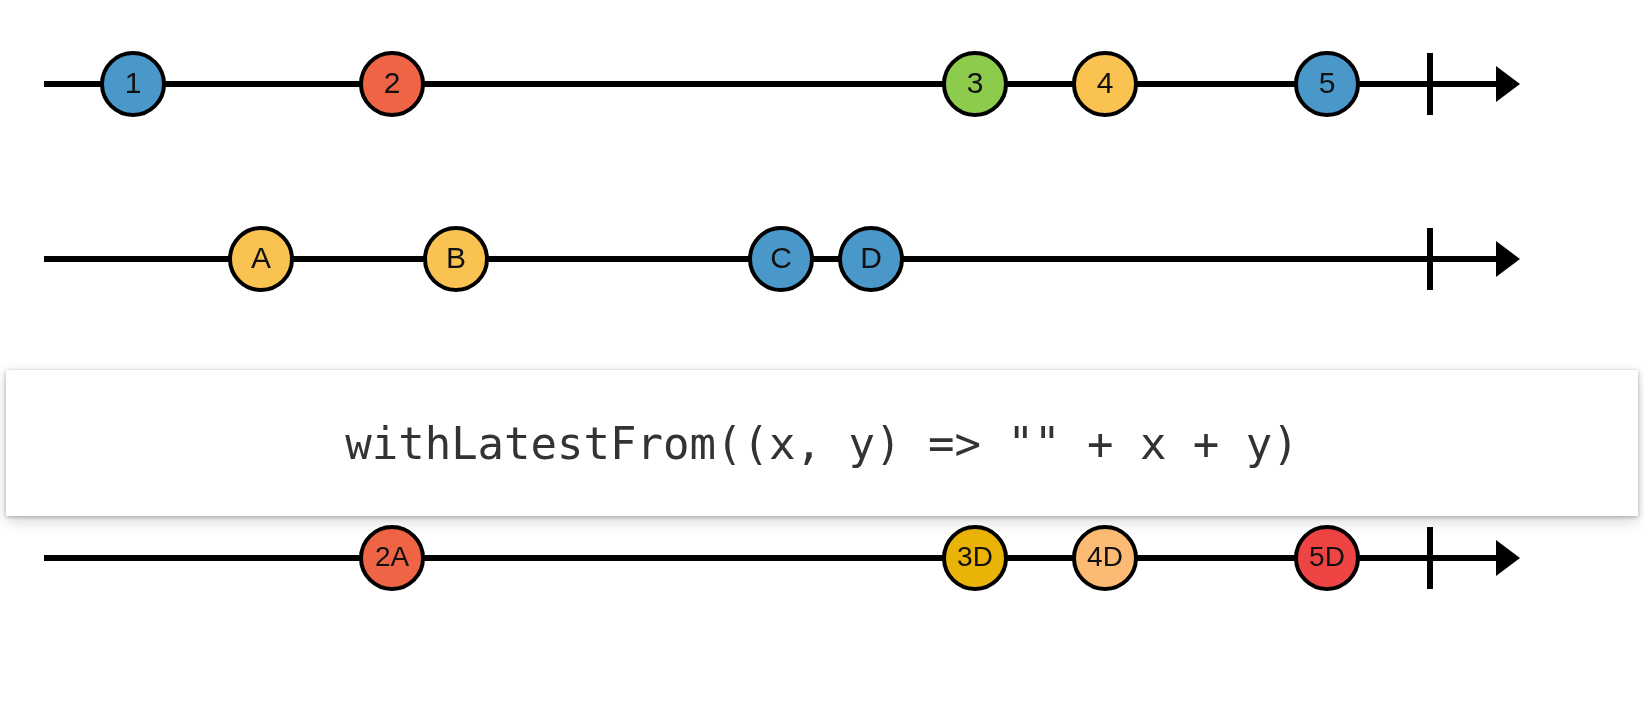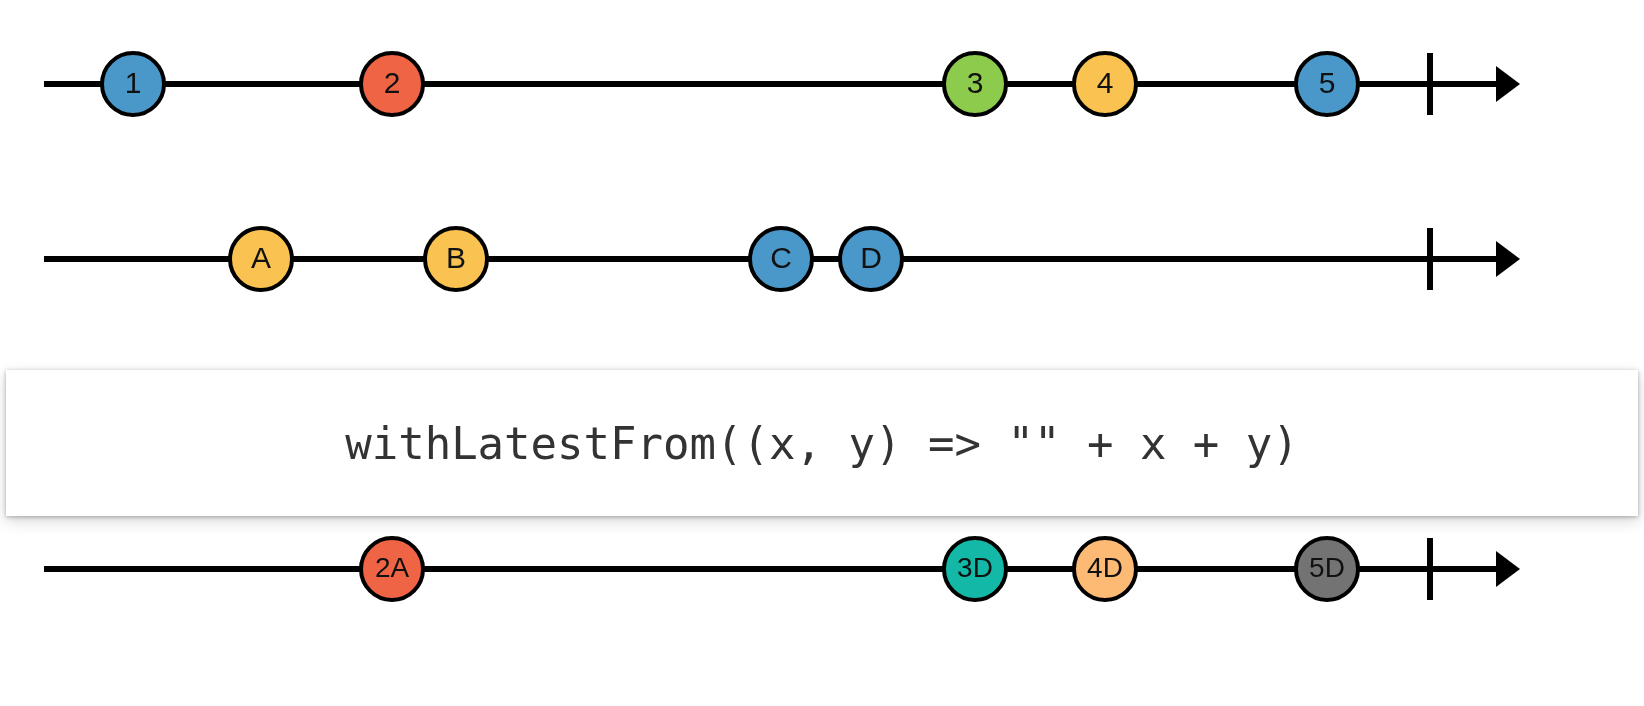--- a/index.html
+++ b/index.html
@@ -109,35 +109,35 @@
       <div class="marble" style="width: 66px; height: 66px; left: 423px; top: 17px; background: rgb(249, 194, 81); font-size: 30px;">
         <span class="mlabel">B</span>
       </div>
       <div class="marble" style="width: 66px; height: 66px; left: 748px; top: 17px; background: rgb(74, 152, 201); font-size: 30px;">
         <span class="mlabel">C</span>
       </div>
       <div class="marble" style="width: 66px; height: 66px; left: 838px; top: 17px; background: rgb(74, 152, 201); font-size: 30px;">
         <span class="mlabel">D</span>
       </div>
     </div>
-    <div class="timeline" style="top: 519px; text-align: center;">
+    <div class="timeline" style="top: 508px; text-align: center;">
       <svg class="axis-svg" viewBox="0 0 1644 100">
         <line x1="44" y1="50" x2="1498" y2="50" stroke="#000000" stroke-width="6"></line>
         <line x1="1430" y1="19" x2="1430" y2="81" stroke="#000000" stroke-width="6"></line>
         <polygon points="1496,32 1520,50 1496,68" fill="#000000"></polygon>
       </svg>
       <div class="marble" style="width: 66px; height: 66px; left: 359px; top: 17px; background: rgb(239, 100, 69); font-size: 28px;">
         <span class="mlabel">2A</span>
       </div>
-      <div class="marble" style="width: 66px; height: 66px; left: 942px; top: 17px; background: #14b8a6; font-size: 28px;">
+      <div class="marble" style="width: 66px; height: 66px; left: 942px; top: 17px; background: #eab308; font-size: 28px;">
         <span class="mlabel">3D</span>
       </div>
       <div class="marble" style="width: 66px; height: 66px; left: 1072px; top: 17px; background: #fdba74; font-size: 28px;">
         <span class="mlabel">4D</span>
       </div>
-      <div class="marble" style="width: 66px; height: 66px; left: 1294px; top: 17px; background: #737373; font-size: 28px;">
+      <div class="marble" style="width: 66px; height: 66px; left: 1294px; top: 17px; background: #ef4444; font-size: 28px;">
         <span class="mlabel">5D</span>
       </div>
     </div>
     <div class="op-box" style="left: 6px; top: 370px; width: 1632px; height: 146px;">
       <div class="op-label">withLatestFrom((x, y) =&gt; "" + x + y)</div>
     </div>
   </div>
 
 </body></html>

